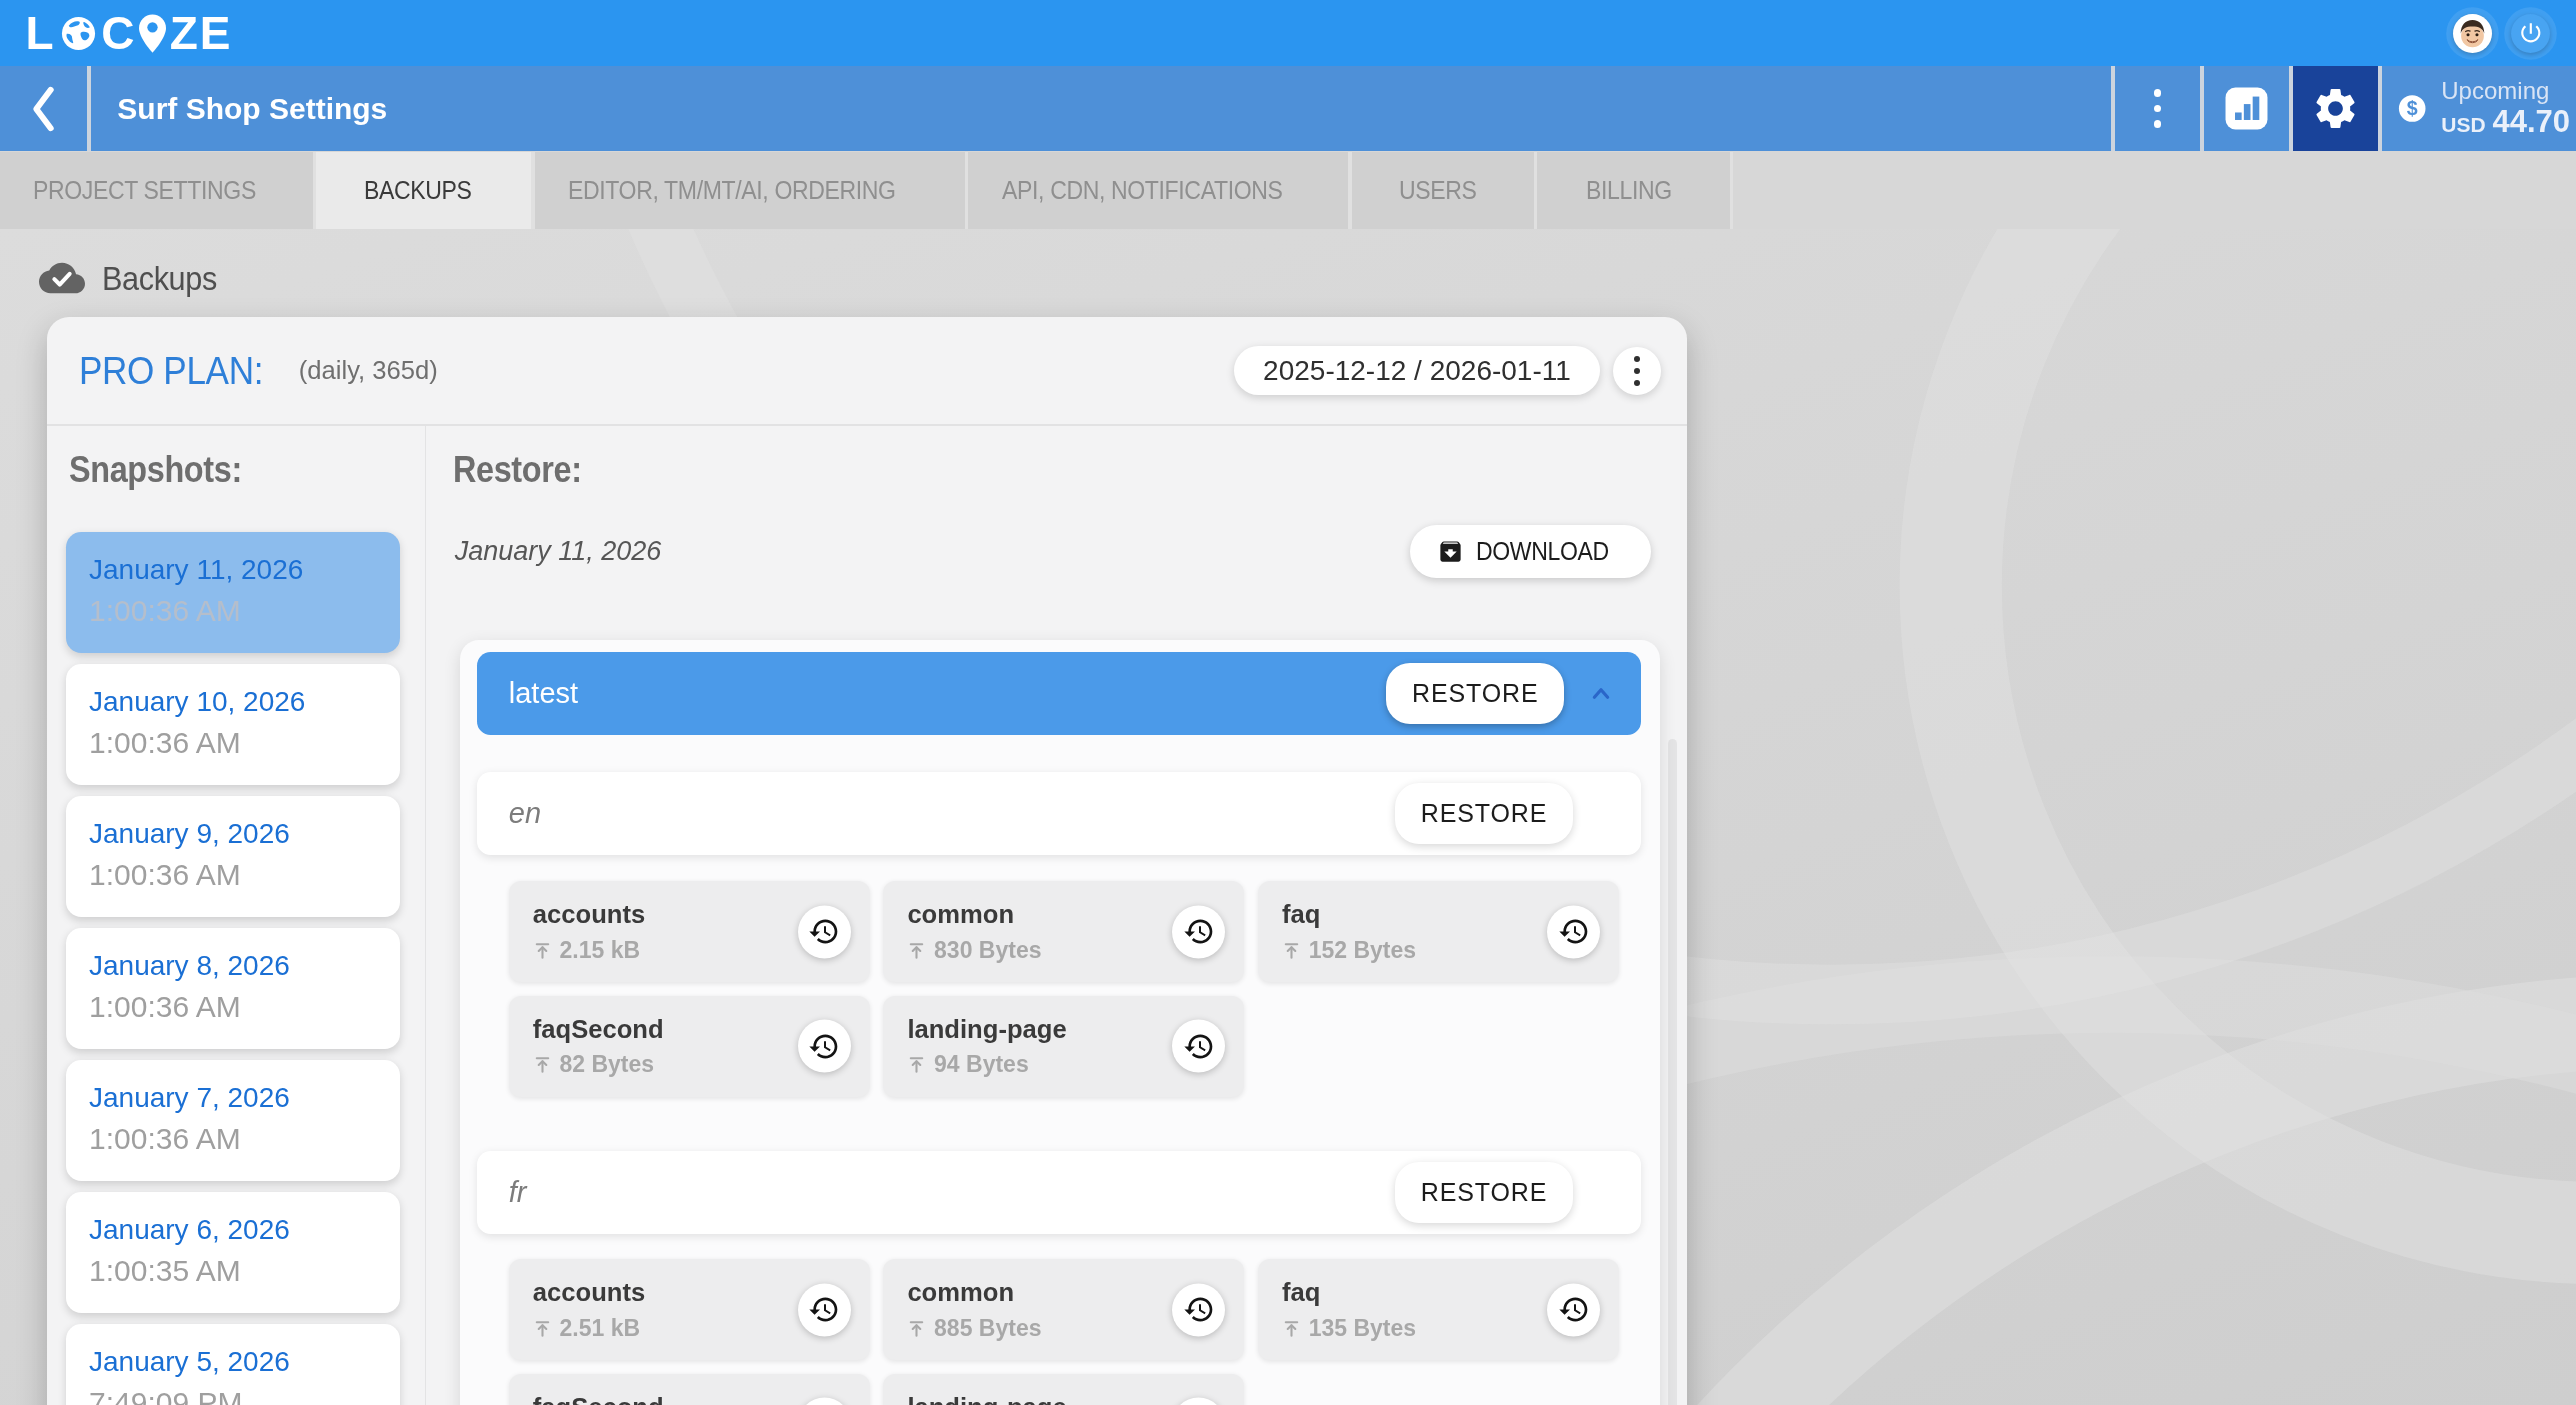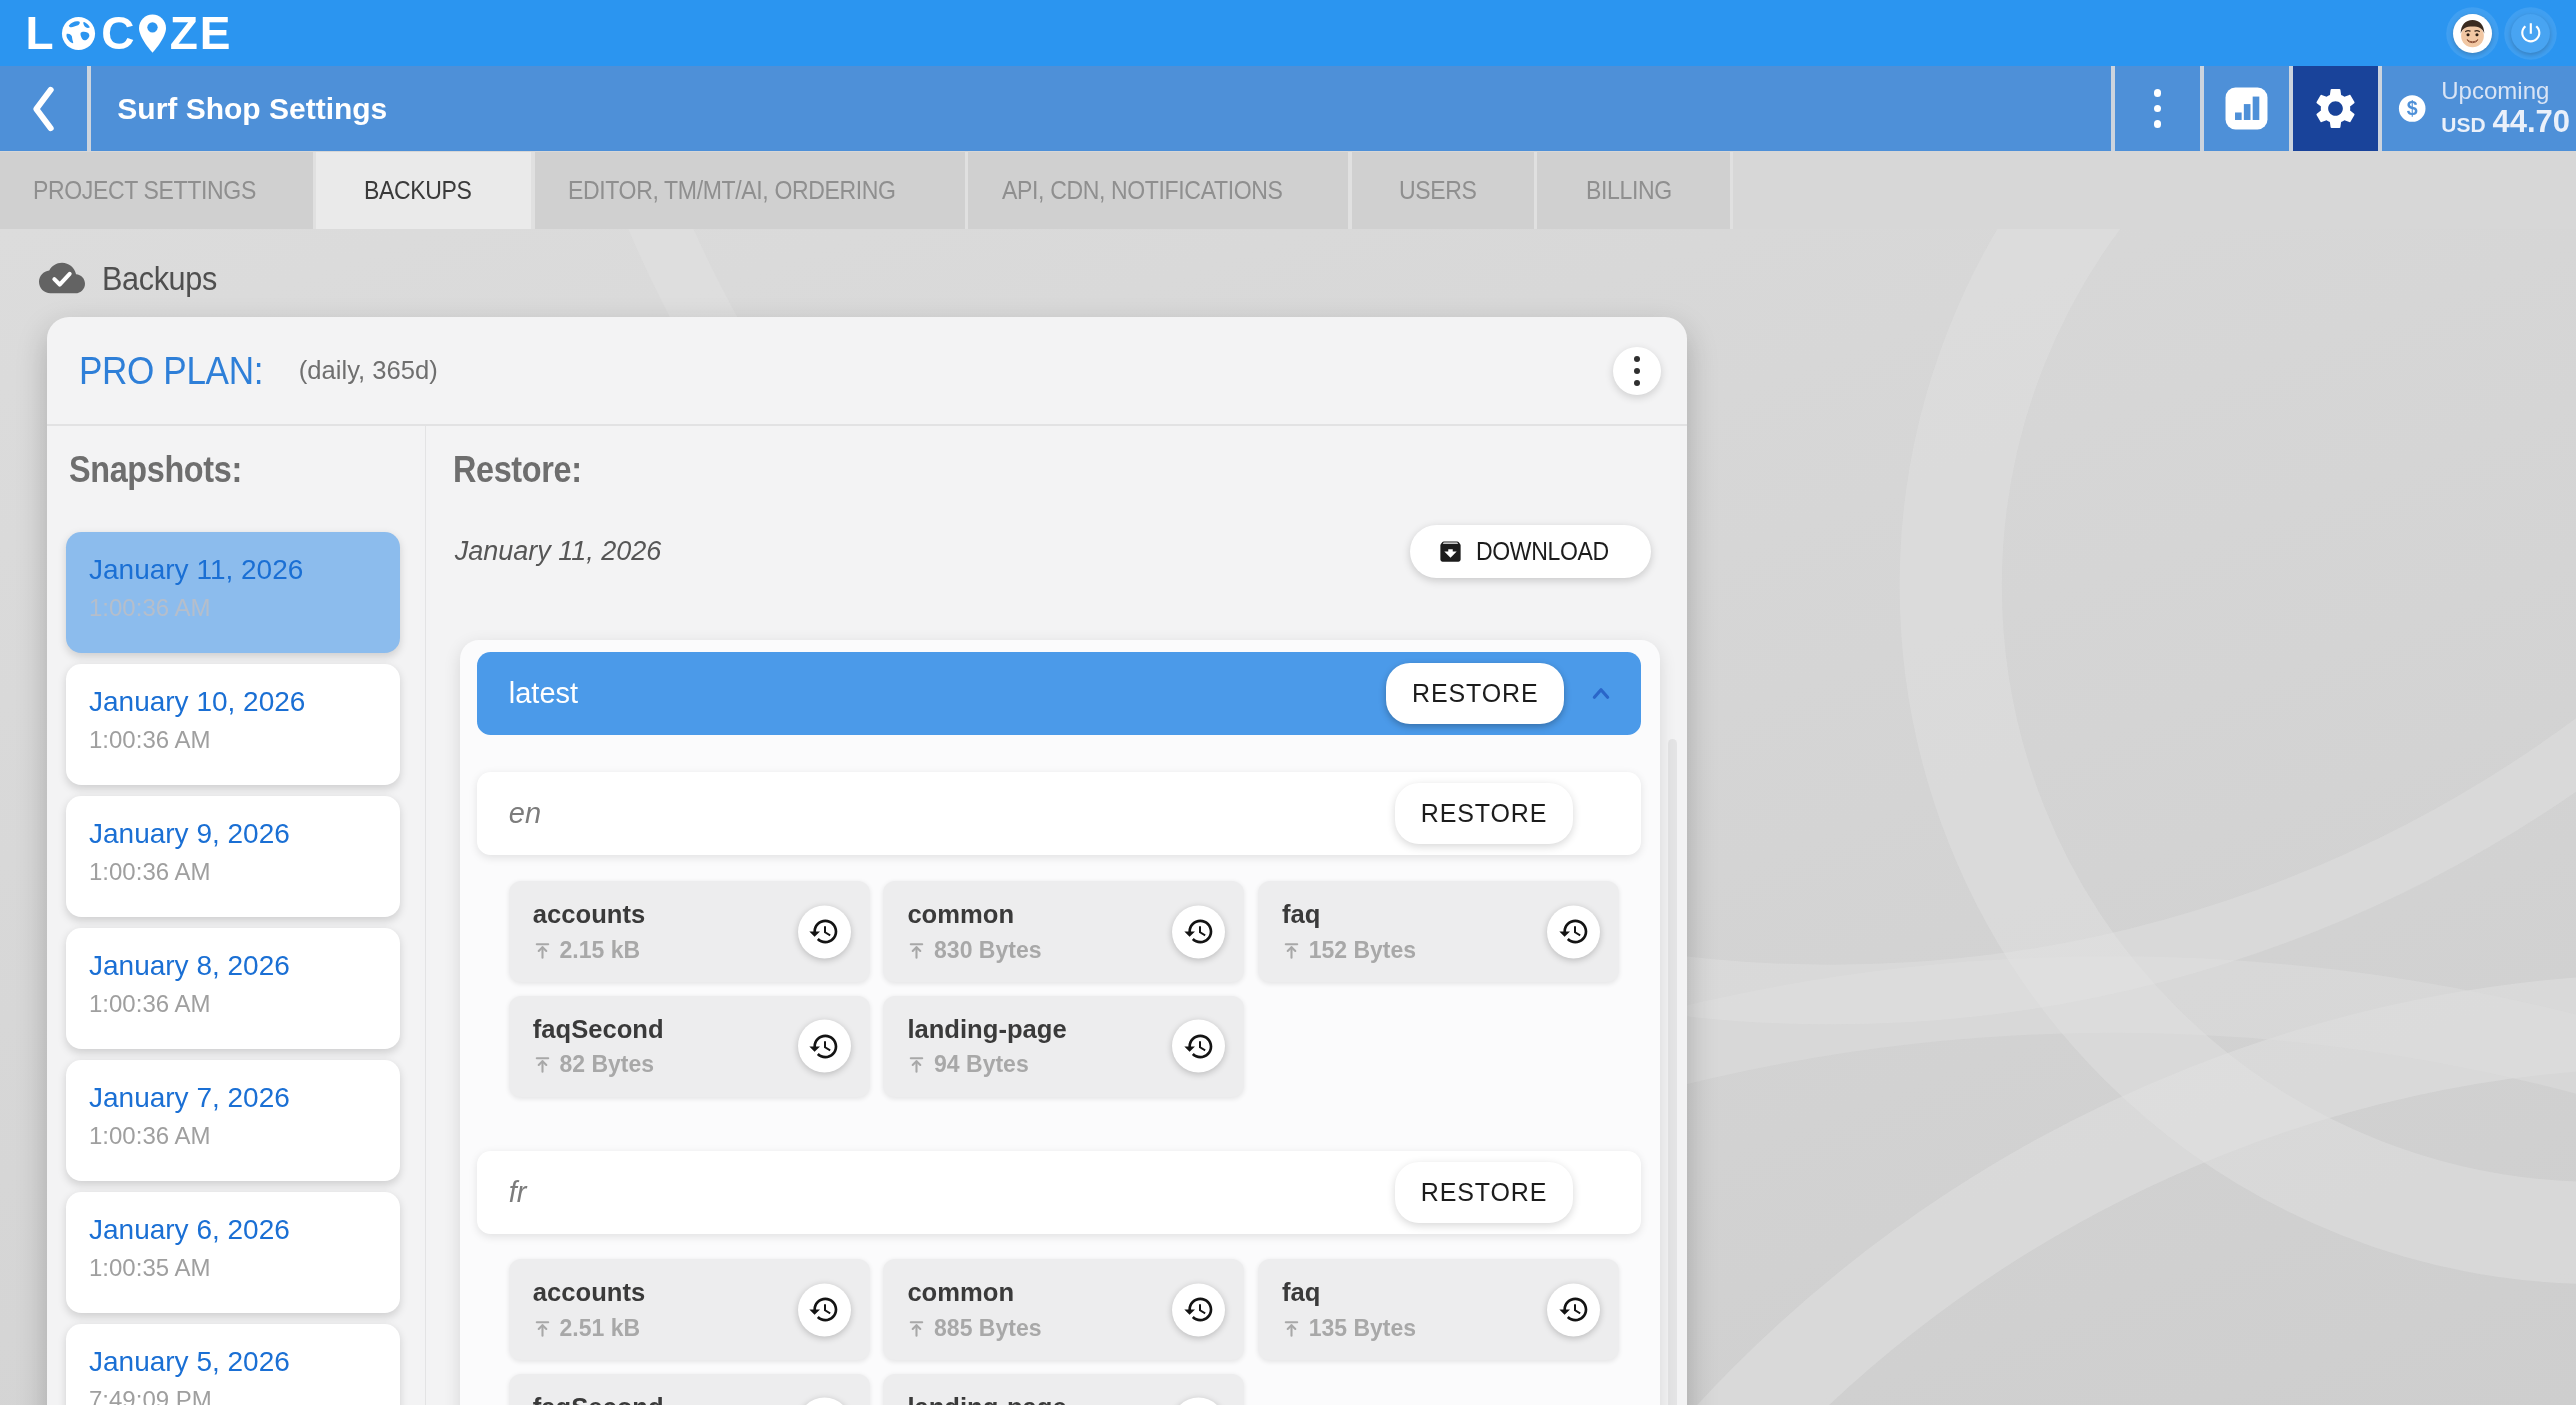--- a/index.html
+++ b/index.html
@@ -69,21 +69,21 @@
   .hdiv{height:1.7px;background:#e2e2e3;}
 
   .card-body{display:flex;height:calc(100% - 109px);}
   .col-snapshots{width:379px;border-right:1.7px solid #e3e3e4;padding-top:17px;}
   .col-heading{font-size:36px;color:#6e6e6e;}
   .col-snapshots .col-heading{margin:6.8px 0 0 22px;}
   .snap-list{margin-top:41px;}
   .snap{width:334px;height:121px;margin:0 0 11px 19px;background:#fff;border-radius:15.3px;
     box-shadow:0 3.4px 8.5px rgba(0,0,0,.15);padding:22px 0 0 23px;cursor:pointer;}
   .snap-date{font-size:28px;color:#1a6fd4;}
-  .snap-time{font-size:24px;color:#9f9f9f;margin-top:7.7px;}
+  .snap-time{font-size:30px;color:#9f9f9f;margin-top:7.7px;}
   .snap.selected{background:#8cbced;}
   .snap.selected .snap-time{color:#b5becb;}
 
   .col-restore{flex:1;padding:17px 0 0 27px;position:relative;}
   .col-restore .col-heading{margin-top:6.8px;}
   .restore-row{display:flex;align-items:center;margin:34px 36px 0 1.7px;}
   .restore-date{font-style:italic;font-size:27px;color:#565656;}
   .download-btn{margin-left:auto;height:53px;border:none;border-radius:26.4px;background:#fff;
     box-shadow:0 2.6px 8.5px rgba(0,0,0,.18);display:flex;align-items:center;gap:12px;padding:0 27px;
     font-size:25.6px;color:#1c1c1c;letter-spacing:0.4px;}
@@ -230,20 +230,21 @@
       <polyline points="8,12.6 10.8,15.4 16,9.8" fill="none" stroke="#ffffff" stroke-width="2.1" stroke-linecap="round" stroke-linejoin="round"></polyline>
     </svg>
     <span class="narrow">Backups</span>
   </div>
 
   <section class="main-card">
     <div class="card-head">
       <span class="plan-name narrow">PRO PLAN:</span>
       <span class="plan-detail">(daily, 365d)</span>
       <span class="head-spacer"></span>
+      <button class="date-pill">2025-12-12 / 2026-01-11</button>
       <button class="kebab-btn">
           <i></i>
           <i></i>
           <i></i>
         </button>
     </div>
     <div class="hdiv"></div>
 
     <div class="card-body">
 

